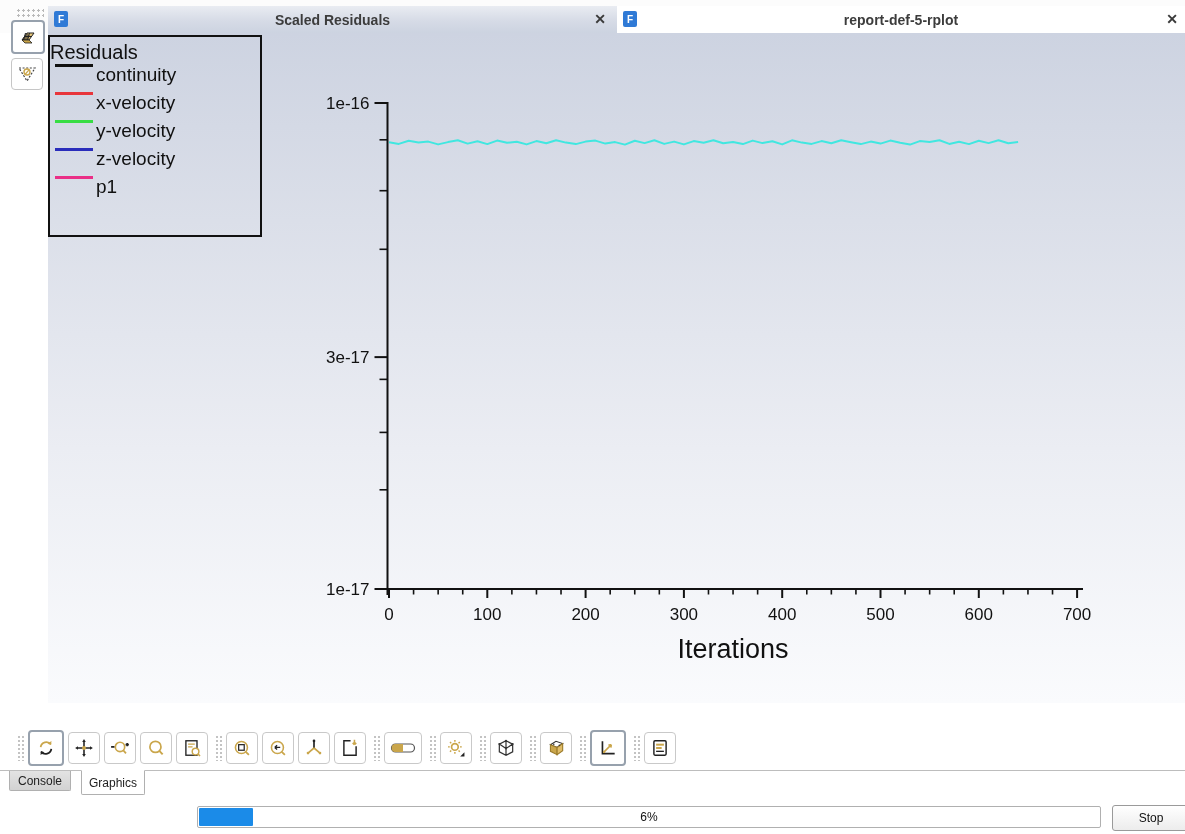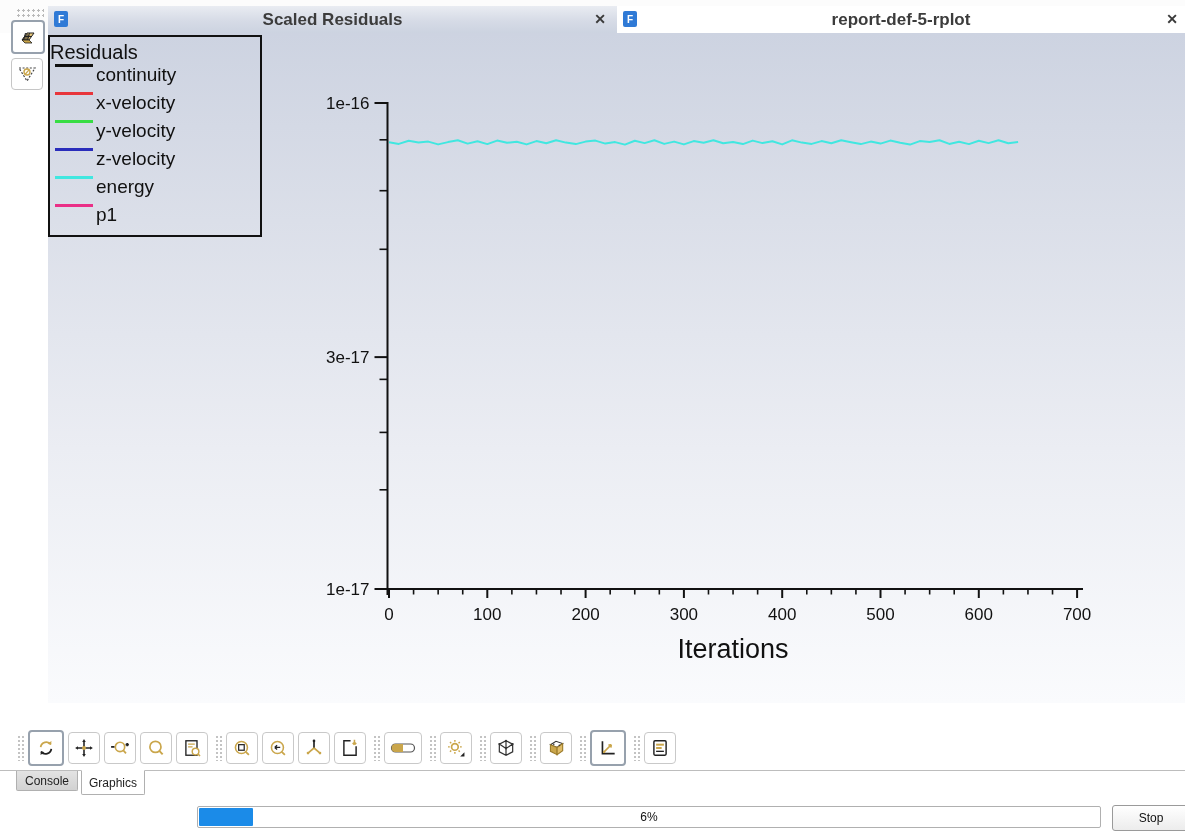--- a/index.html
+++ b/index.html
@@ -4,21 +4,21 @@
 <style>
   html,body{margin:0;padding:0;background:#ffffff;overflow:hidden;}
   body{width:1185px;height:834px;position:relative;font-family:"Liberation Sans",sans-serif;color:#222;}
   .abs{position:absolute;}
 
   
   .tabbar{left:0;top:0;width:1185px;height:33px;background:#fcfcfc;}
   .wtab{top:6px;height:27px;display:flex;align-items:center;justify-content:center;position:absolute;}
   .wtab.gray{background:linear-gradient(180deg,#e9ecf2 0%,#d6dbe6 55%,#ccd3e0 100%);border-right:1px solid #b8bec9;}
   .wtab.white{background:#ffffff;}
-  .wtab .title{font-size:17px;font-weight:bold;color:#3c3c3c;}
+  .wtab .title{font-size:14px;font-weight:bold;color:#3c3c3c;}
   .fbadge{position:absolute;left:6px;top:5px;width:14px;height:16px;background:#2f7ad6;border-radius:2px;color:#fff;
           font-size:10px;font-weight:bold;display:flex;align-items:center;justify-content:center;}
   .closex{position:absolute;top:3px;width:18px;height:20px;font-size:14px;font-weight:bold;color:#3a3a3a;
           display:flex;align-items:center;justify-content:center;cursor:default;}
 
   .dots-h{background-image:radial-gradient(#b9b9b9 1px,transparent 1.2px);background-size:5px 5px;}
   .dots-v{background-image:radial-gradient(#c3c3c3 1px,transparent 1.2px);background-size:4px 4px;width:8px;height:26px;margin:0 3px;}
 
   
   .sidebtn{width:30px;height:30px;background:#fff;border-radius:4px;display:flex;align-items:center;justify-content:center;}
@@ -37,21 +37,21 @@
 
   
   .toolbar{left:0;top:731px;width:1185px;height:34px;background:#fff;display:flex;align-items:center;padding-left:14px;box-sizing:border-box;}
   .tbtn{width:30px;height:30px;border:1px solid #c9c9c9;border-radius:4px;background:#fff;display:flex;align-items:center;justify-content:center;margin-right:4px;flex:0 0 auto;}
   .tbtn.sel{border:2px solid #97a1ad;width:32px;height:32px;}
   .tbtn svg{display:block;}
 
   
   .bottomtabs{left:0;top:770px;width:1185px;height:28px;background:#fff;border-top:1px solid #bdbdbd;}
   .btab{position:absolute;font-size:12px;display:flex;align-items:center;justify-content:center;box-sizing:border-box;color:#222;}
-  .btab.inactive{left:16px;top:0;width:62px;height:20px;background:linear-gradient(180deg,#e3e3e3,#d2d2d2);
+  .btab.inactive{left:9px;top:0;width:62px;height:20px;background:linear-gradient(180deg,#e3e3e3,#d2d2d2);
       border:1px solid #b0b0b0;border-top:none;border-radius:0 0 2px 2px;}
   .btab.active{left:81px;top:-1px;width:64px;height:25px;background:#fff;border:1px solid #b0b0b0;border-top:1px solid #fff;border-radius:0 0 2px 2px;}
 
   
   .statusrow{left:0;top:798px;width:1185px;height:36px;background:#fff;}
   .pbar{position:absolute;left:197px;top:8px;width:904px;height:22px;border:1px solid #b0b0b0;border-radius:2px;background:#fff;box-sizing:border-box;}
   .pchunk{position:absolute;left:1px;top:1px;height:18px;background:#1b8be8;border-radius:1px;}
   .ptext{position:absolute;left:0;top:0;width:100%;height:100%;display:flex;align-items:center;justify-content:center;font-size:12px;color:#111;}
   .stopbtn{position:absolute;left:1112px;top:7px;width:76px;height:24px;border:1px solid #9a9a9a;border-radius:3px;
       background:linear-gradient(180deg,#ffffff,#ececec);font-size:12px;display:flex;align-items:center;justify-content:center;color:#111;}
@@ -101,24 +101,20 @@
         <span class="legend-swatch" style="background: rgb(232, 54, 60);"></span>
         <span class="legend-label">x-velocity</span>
       </div>
     <div class="legend-row">
         <span class="legend-swatch" style="background: rgb(56, 221, 68);"></span>
         <span class="legend-label">y-velocity</span>
       </div>
     <div class="legend-row">
         <span class="legend-swatch" style="background: rgb(42, 45, 187);"></span>
         <span class="legend-label">z-velocity</span>
-      </div>
-    <div class="legend-row">
-        <span class="legend-swatch" style="background: rgb(65, 231, 224);"></span>
-        <span class="legend-label">energy</span>
       </div>
     <div class="legend-row">
         <span class="legend-swatch" style="background: rgb(234, 47, 135);"></span>
         <span class="legend-label">p1</span>
       </div>
   </div>
   <svg width="1137" height="670" viewBox="0 0 1137 670" id="plot-svg">
       <path d="M 339.5 69 V 562 M 339.5 556 H 1035" stroke="#111" stroke-width="2" fill="none"></path>
       <line x1="326.5" y1="70" x2="339.5" y2="70" stroke="#111" stroke-width="2"></line>
       <text x="321.5" y="76" text-anchor="end" font-size="17">1e-16</text>

